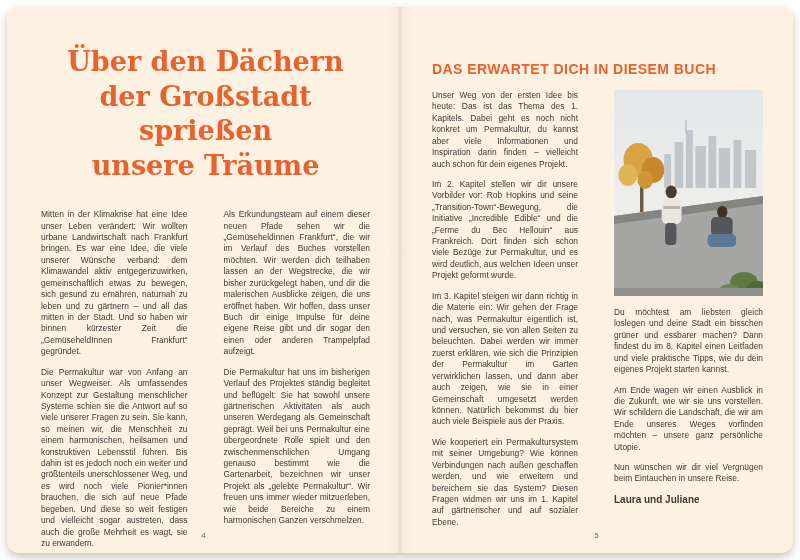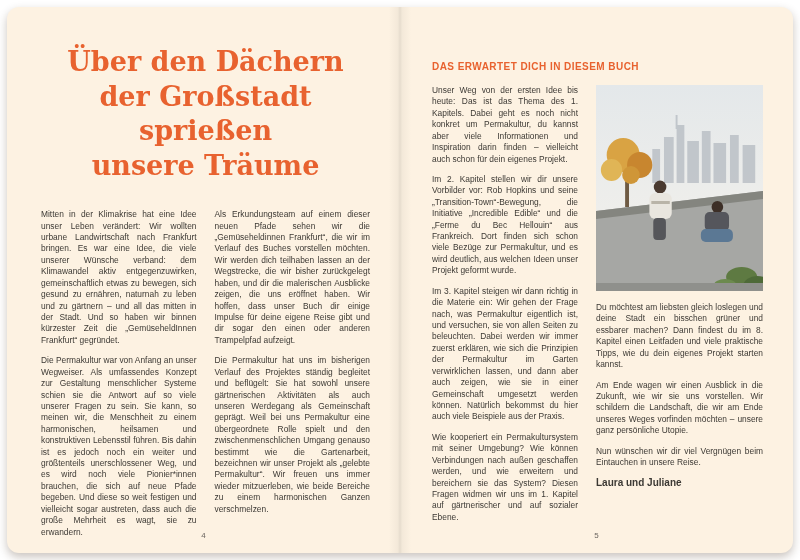--- a/index.html
+++ b/index.html
@@ -36,35 +36,35 @@
   .title{
     font-family:"DejaVu Serif","Liberation Serif",serif;
     font-weight:bold;
     color:var(--accent);
     font-size:27px;
     line-height:1.28;
     text-align:center;
     margin:8px 0 26px;
   }
   .title span{ display:block; }
-  .cols{ display:flex; gap:18px; align-items:flex-start; }
+  .cols{ display:flex; gap:36px; align-items:flex-start; }
   .col{ flex:1; min-width:0; }
   .col-narrow{ flex:0 0 146px; }
   p.body{
     font-size:8.4px;
     line-height:1.36;
     color:var(--text);
     text-align:justify;
     hyphens:auto;
     -webkit-hyphens:auto;
     margin-bottom:9px;
   }
   .section-heading{
     color:var(--accent);
-    font-size:10px;
+    font-size:14px;
     font-weight:bold;
     letter-spacing:.45px;
     margin-bottom:13px;
     white-space:nowrap;
   }
   .photo-wrap{
     width:100%;
     height:206px;
     margin-bottom:11px;
     overflow:hidden;

